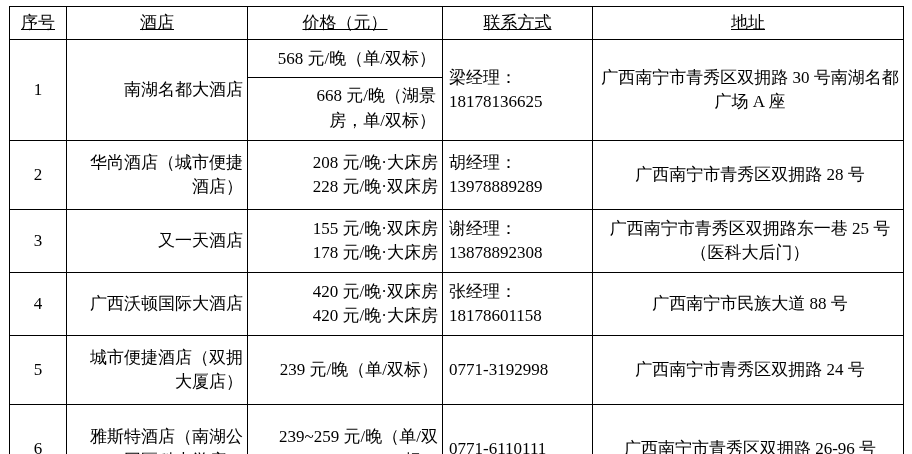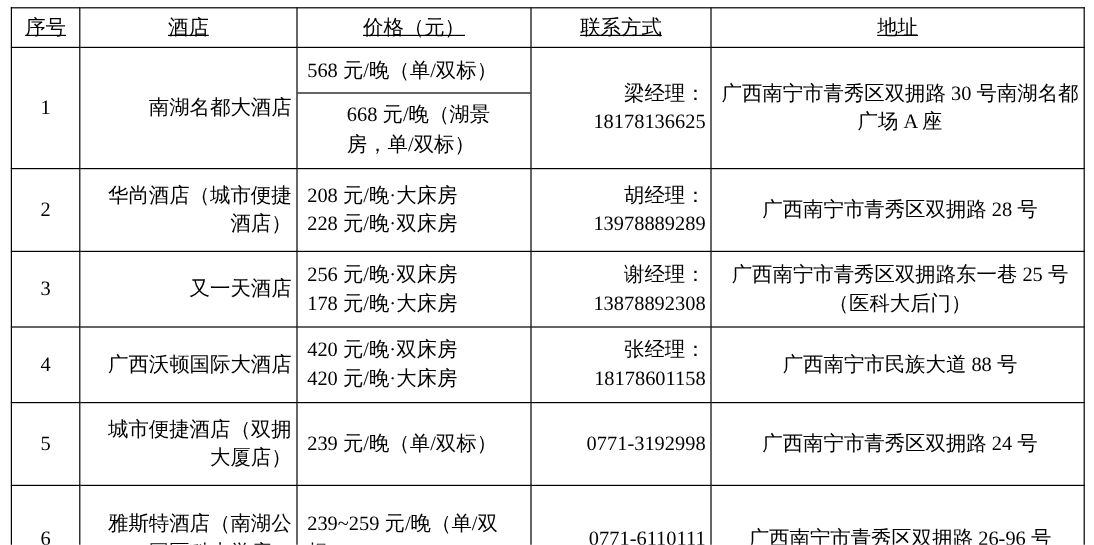--- a/index.html
+++ b/index.html
@@ -48,37 +48,37 @@
     text-decoration: underline;
   }
   .cell-center { text-align: center; }
 
   .price-stack {
     padding: 0 !important;
   }
   .price-stack .pline {
     border-bottom: 1px solid #000000;
     padding: 6px 6px 6px 8px;
-    text-align: left;
+    text-align: right;
     box-sizing: border-box;
   }
   .price-stack .pline:last-child {
     border-bottom: none;
     margin-left: 33px;
   }
   .price-one {
-    text-align: left;
+    text-align: right;
     padding-left: 8px !important;
   }
   .addr-cell {
     text-align: center;
     padding-left: 8px !important;
   }
   .contact-cell {
-    text-align: right;
+    text-align: left;
     padding-left: 6px !important;
   }
   .hotel-cell {
     text-align: right;
     padding-left: 8px !important;
   }
   .row-tall td { height: 96px; }
   .row-mid td { height: 64px; }
   .row-std td { height: 58px; }
   .row-six td { height: 84px; }
@@ -125,21 +125,21 @@
           <div>228 元/晚·双床房</div>
         </td>
         <td class="contact-cell">胡经理：13978889289</td>
         <td class="addr-cell">广西南宁市青秀区双拥路 28 号</td>
       </tr>
 
       <tr class="row-std">
         <td class="cell-center">3</td>
         <td class="hotel-cell">又一天酒店</td>
         <td class="price-one">
-          <div>256 元/晚·双床房</div>
+          <div>155 元/晚·双床房</div>
           <div>178 元/晚·大床房</div>
         </td>
         <td class="contact-cell">谢经理：13878892308</td>
         <td class="addr-cell">广西南宁市青秀区双拥路东一巷 25 号（医科大后门）</td>
       </tr>
 
       <tr class="row-std">
         <td class="cell-center">4</td>
         <td class="hotel-cell">广西沃顿国际大酒店</td>
         <td class="price-one">

